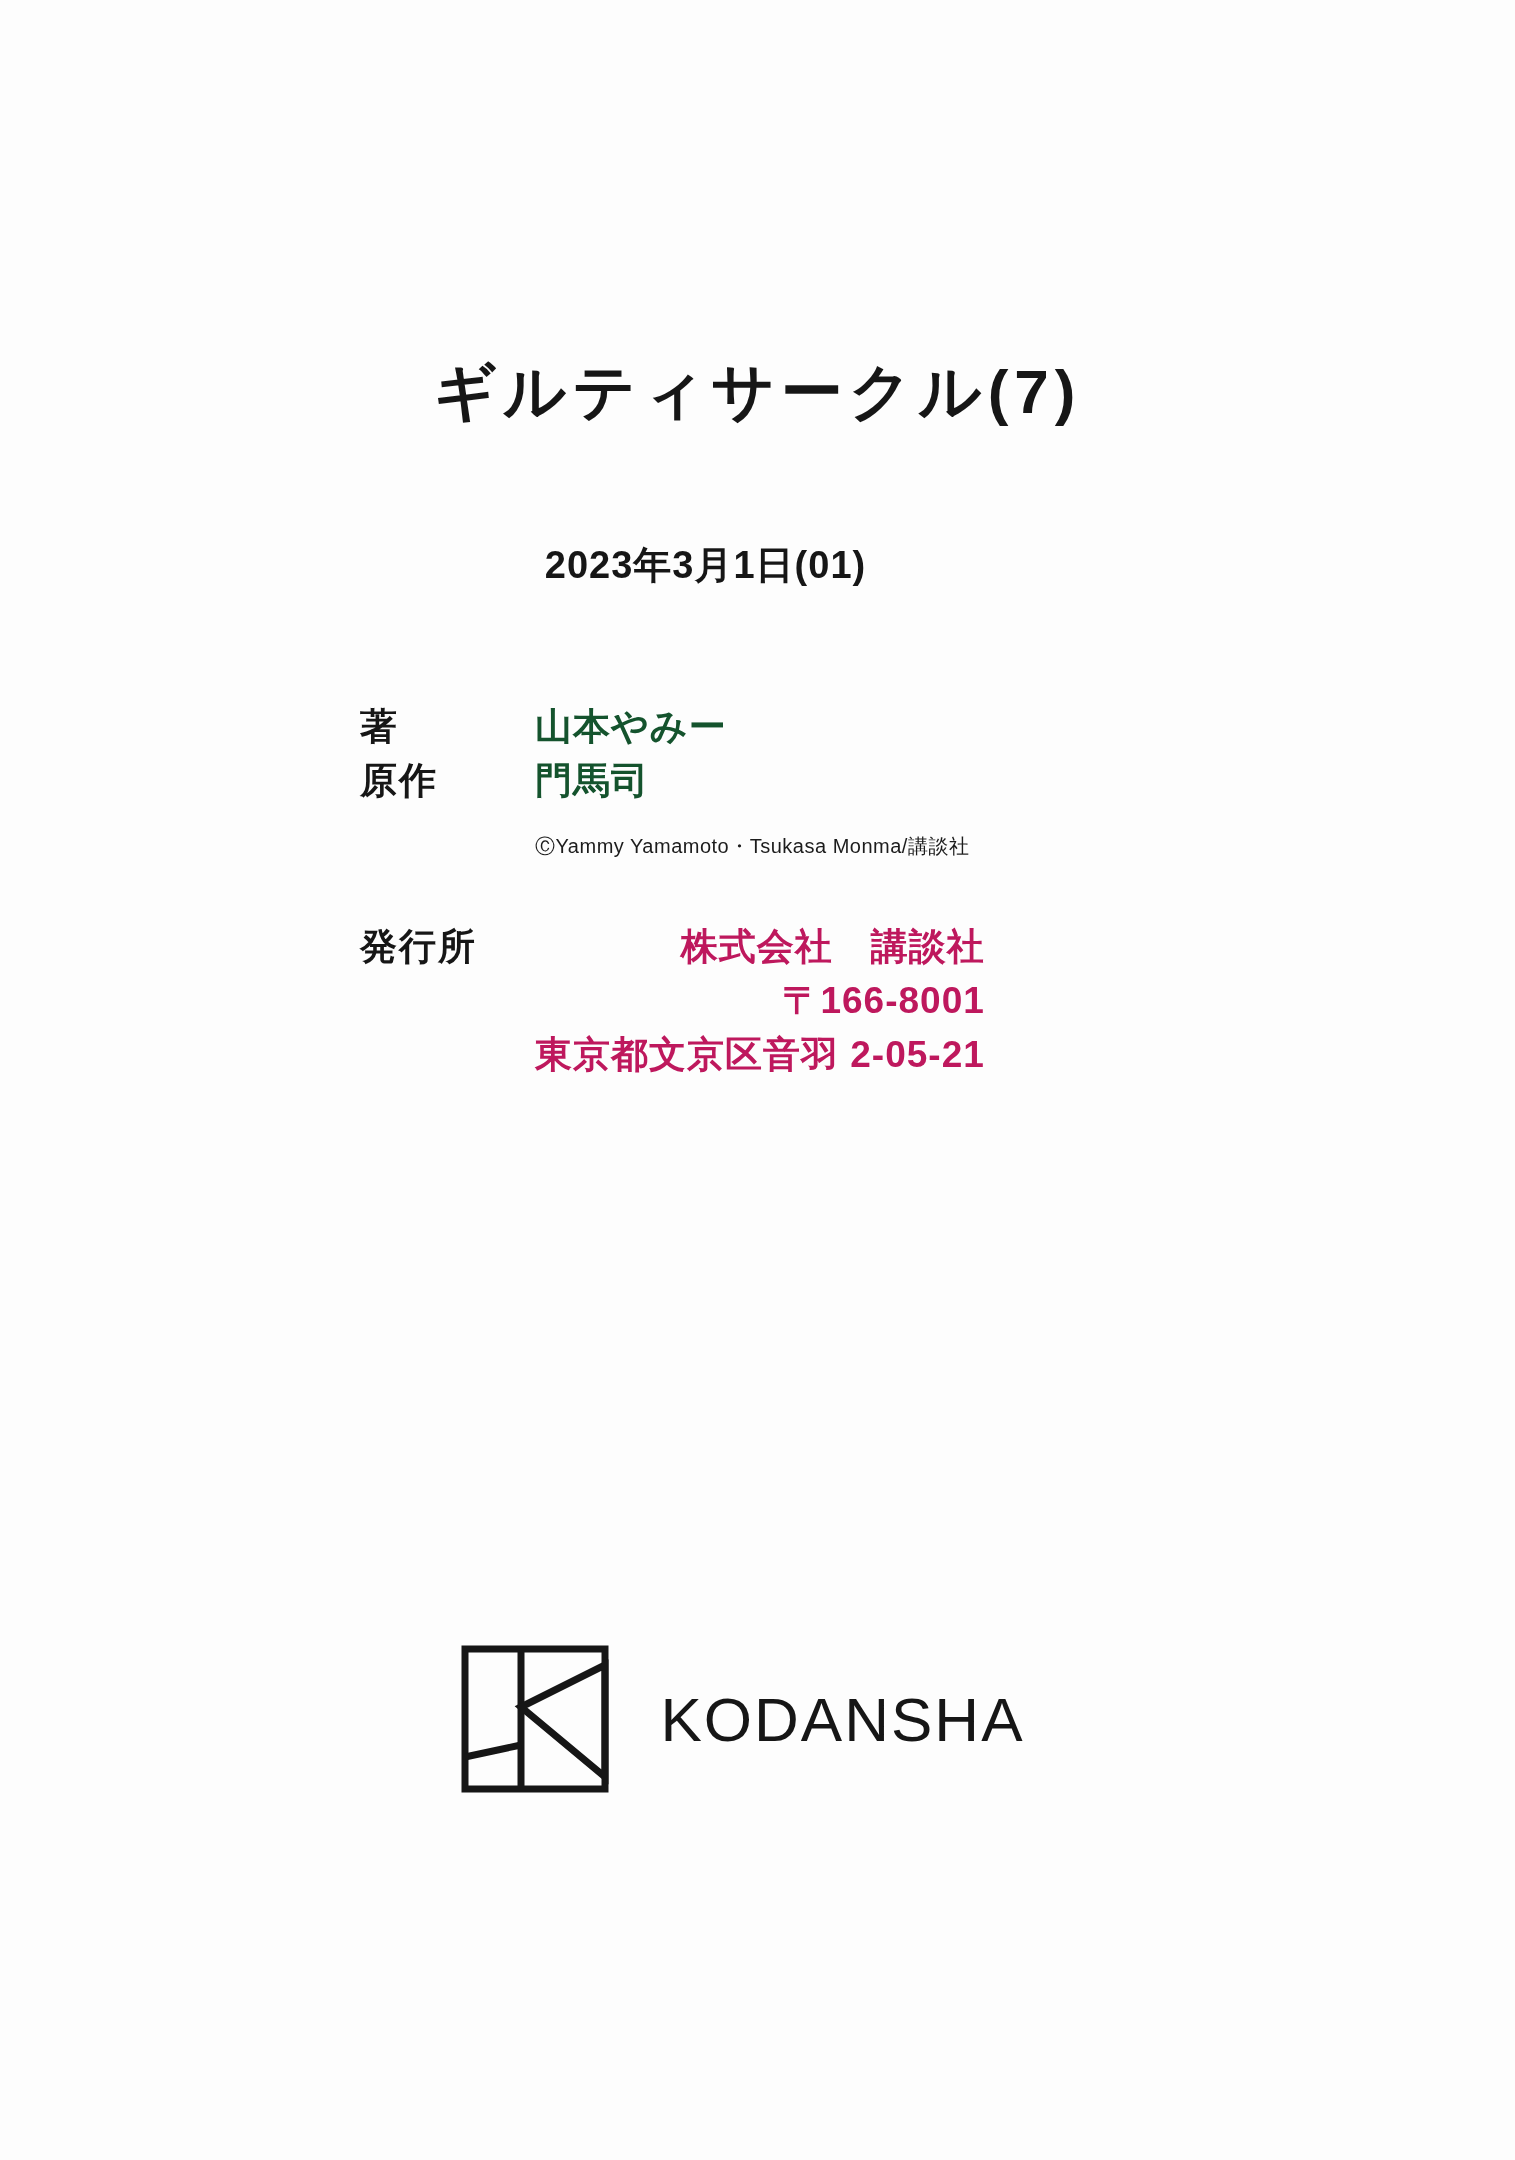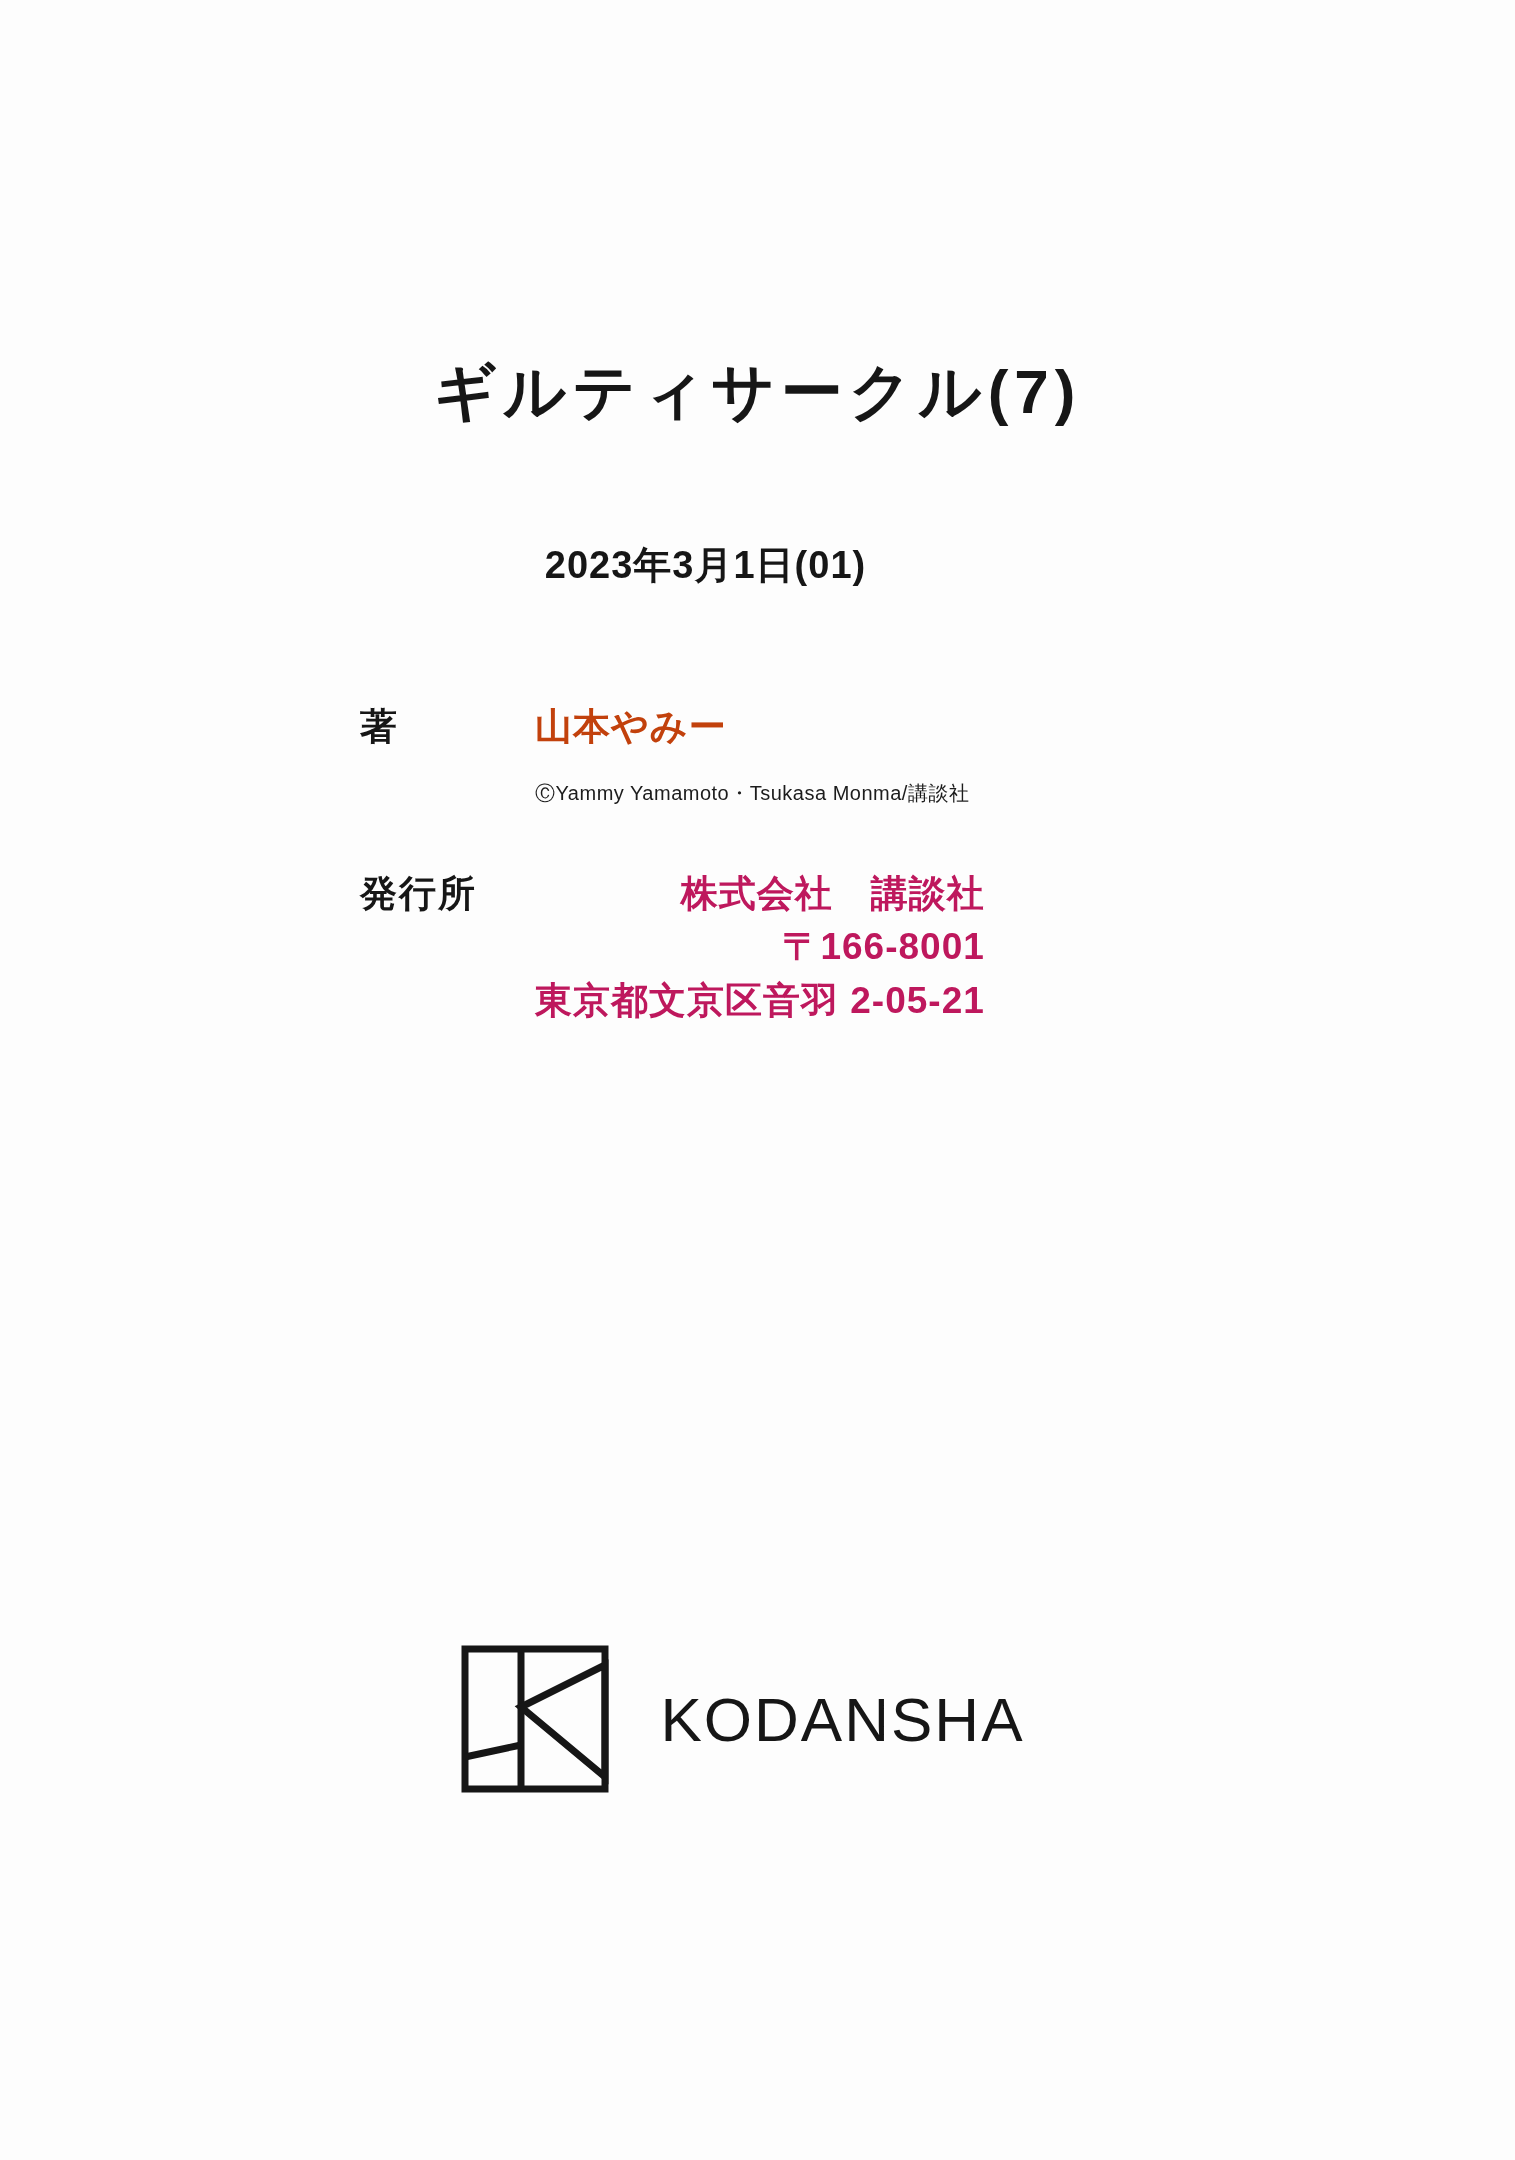--- a/index.html
+++ b/index.html
@@ -69,21 +69,21 @@
     font-size: 37px;
     font-weight: 700;
     letter-spacing: 2px;
     color: #161616;
     line-height: 1.45;
   }
   .value {
     font-size: 37px;
     font-weight: 700;
     letter-spacing: 1px;
-    color: #c2410c;
+    color: #14532d;
     line-height: 1.45;
   }
   .copyright {
     margin-left: 175px;
     margin-top: 26px;
     font-size: 20px;
     font-weight: 400;
     line-height: 1.35;
     color: #1c1c1c;
     letter-spacing: 0.5px;
@@ -131,20 +131,24 @@
 
   <div class="date">2023年3月1日(01)</div>
 
   <div class="colophon">
 
     <div class="row">
       <div class="label">著</div>
       <div class="value">山本やみー</div>
     </div>
 
+    <div class="row">
+      <div class="label">原作</div>
+      <div class="value">門馬司</div>
+    </div>
 
     <div class="copyright">ⒸYammy Yamamoto・Tsukasa Monma/講談社</div>
 
 
     <div class="row gap-lg">
       <div class="label">発行所</div>
       <div>
         <div class="addr-line">株式会社　講談社</div>
         <div class="addr-line">〒166-8001</div>
         <div class="addr-line">東京都文京区音羽 2-05-21</div>

